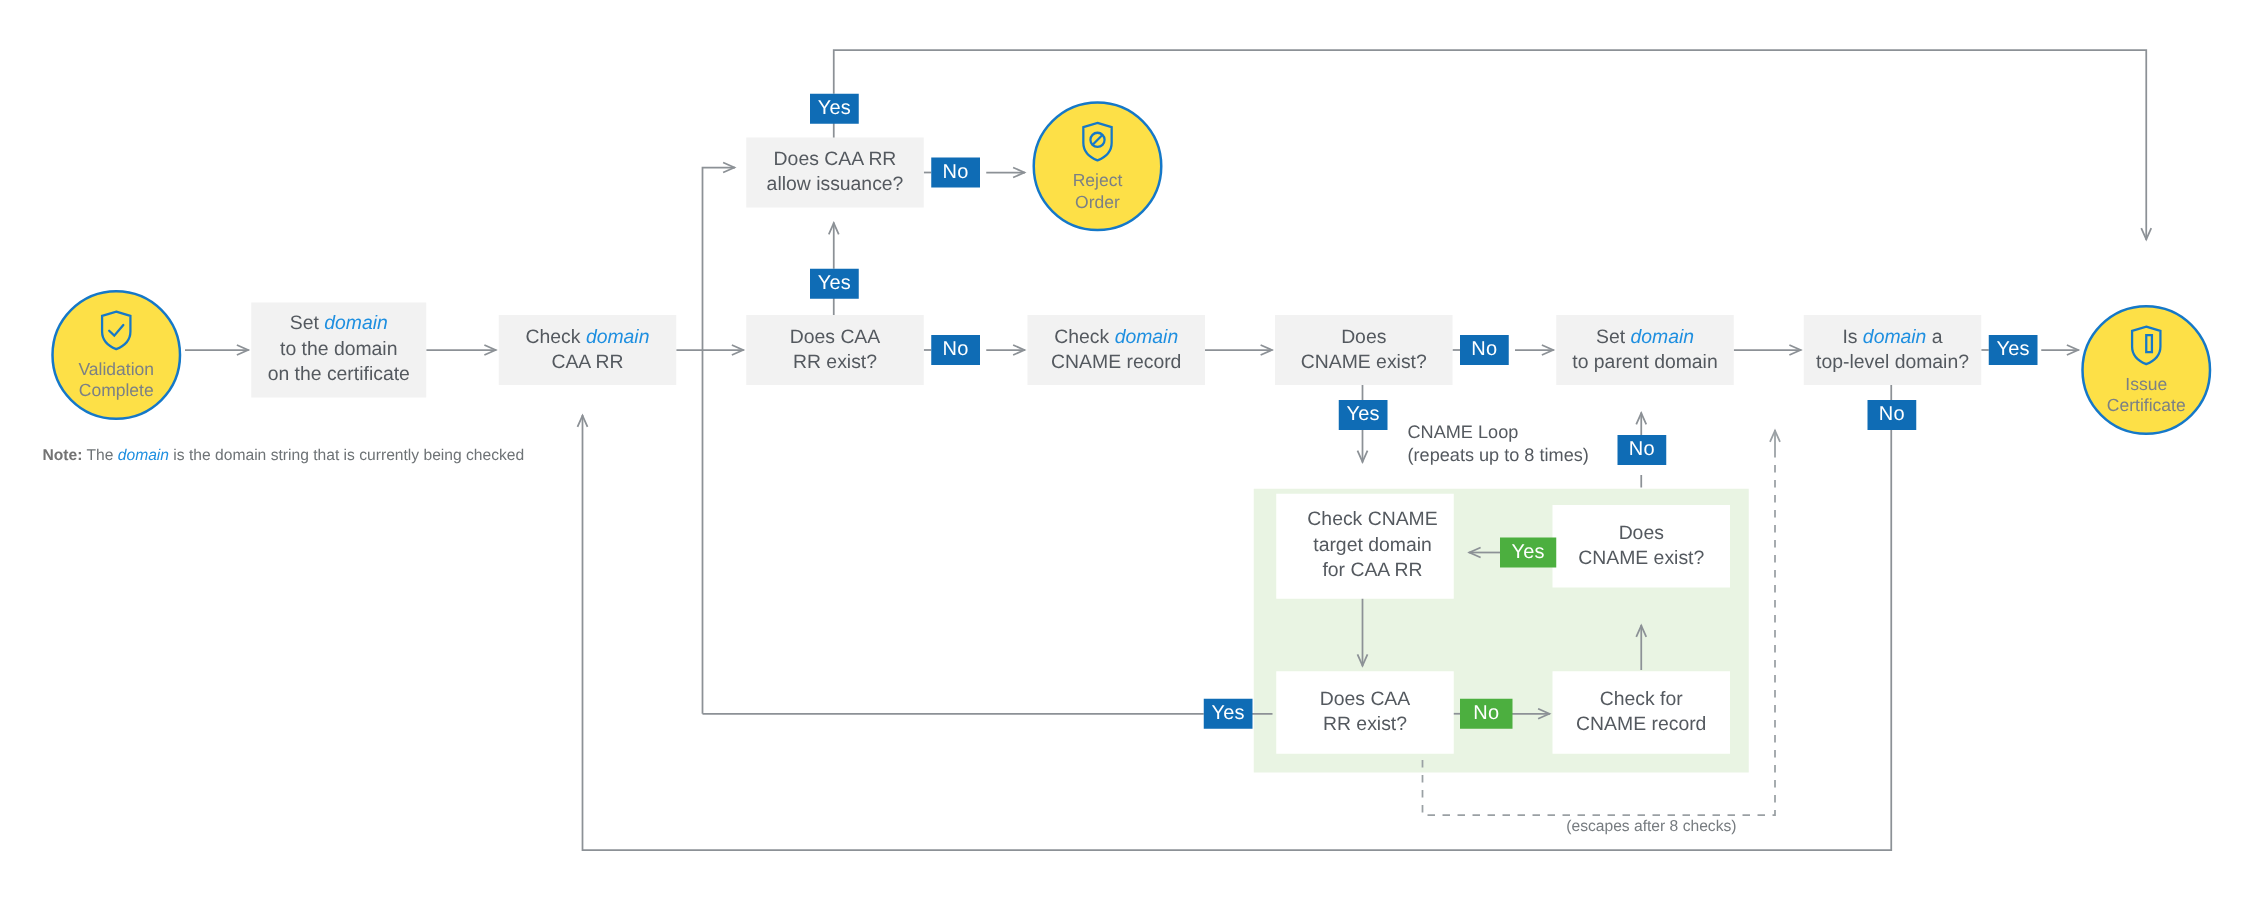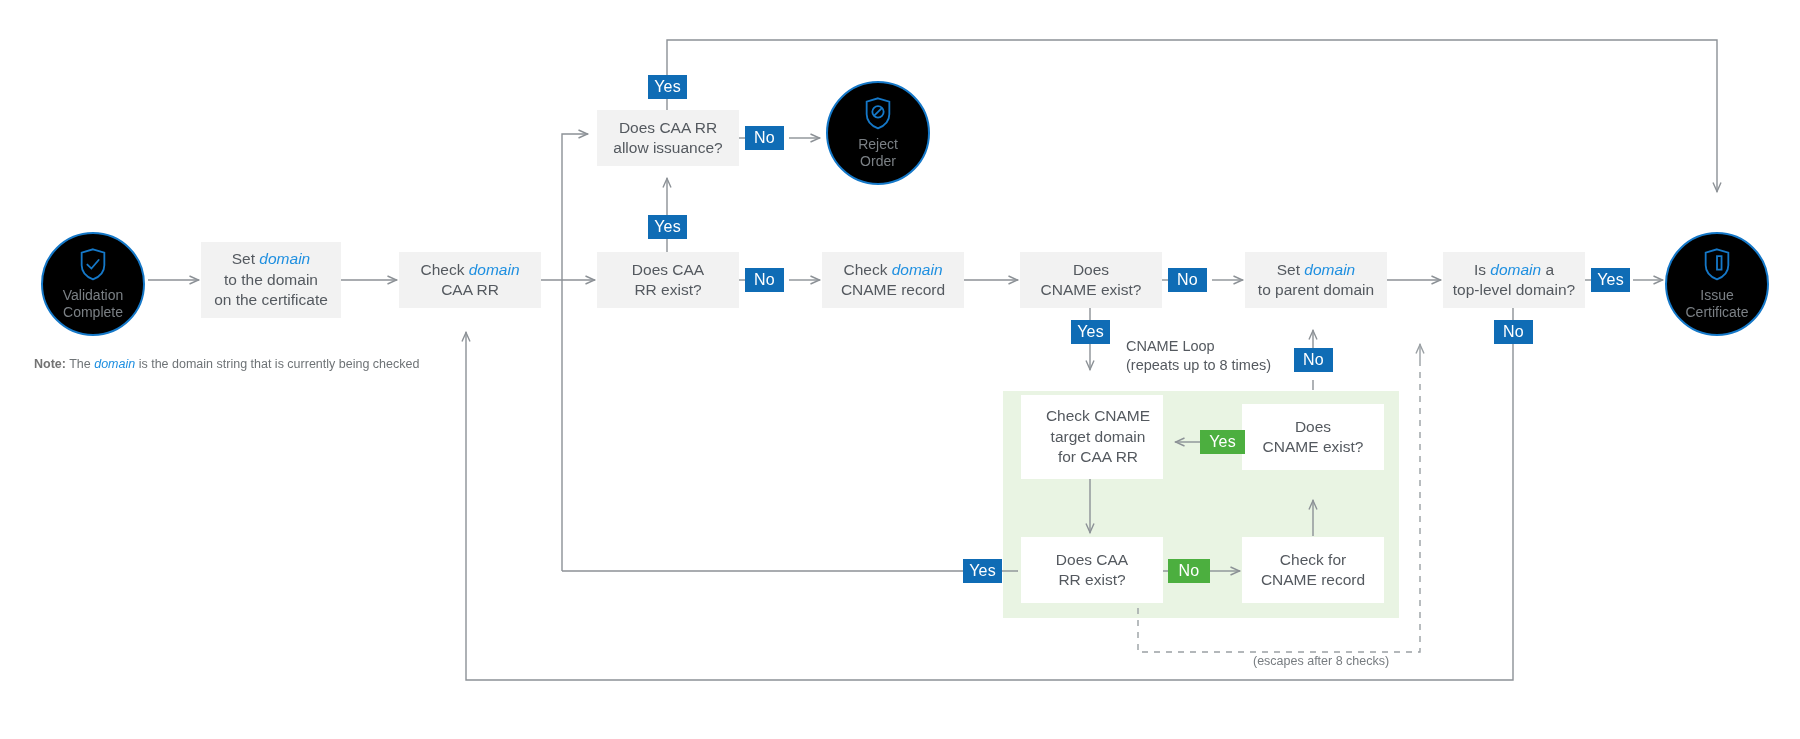--- a/index.html
+++ b/index.html
@@ -3,21 +3,21 @@
 <meta charset="utf-8">
 <style>
   html,body{margin:0;padding:0;background:#ffffff;}
   body{width:1800px;height:739px;overflow:hidden;font-family:"Liberation Sans",sans-serif;}
   #stage{position:relative;width:1800px;height:739px;background:#fff;}
   svg.layer{position:absolute;left:0;top:0;width:1800px;height:739px;}
 
   .node{position:absolute;box-sizing:border-box;display:flex;align-items:center;justify-content:center;text-align:center;}
   .box{background:#f2f2f2;color:#54595f;font-size:15.5px;line-height:1.32;}
   .box.white{background:#ffffff;}
-  .circle{border:2px solid #1578c8;border-radius:50%;background:#000000;flex-direction:column;color:#7b8085;font-size:14px;line-height:1.25;}
+  .circle{border:2px solid #1578c8;border-radius:50%;background:#fde047;flex-direction:column;color:#7b8085;font-size:14px;line-height:1.25;}
   .circle .cap{margin-top:6px;}
   .dm{color:#1e8fe0;font-style:italic;}
   .lbl{position:absolute;box-sizing:border-box;display:flex;align-items:center;justify-content:center;
        color:#fff;font-size:16px;background:#0f6cb5;padding:12px;letter-spacing:.2px;}
   .lbl.green{background:#4caf3f;}
   .note{position:absolute;font-size:12.5px;color:#6e7376;white-space:nowrap;}
   .note b{color:#737373;font-weight:700;}
   .caption{position:absolute;font-size:14.5px;color:#54595f;line-height:1.3;white-space:pre-line;}
   .caption.small{font-size:12.5px;color:#777c80;text-align:center;}
   .greenzone{position:absolute;background:#e9f4e3;}
@@ -137,21 +137,21 @@
       <path d="M13,2 L23,5 L23,16 C23,23 18,26.5 13,28.5 C8,26.5 3,23 3,16 L3,5 Z" fill="none" stroke="#1578c8" stroke-width="1.6"></path>
       <circle cx="13" cy="14" r="5" fill="none" stroke="#1578c8" stroke-width="1.6"></circle>
       <path d="M9.4,17.6 L16.6,10.4" fill="none" stroke="#1578c8" stroke-width="1.6"></path>
     </svg>
     <div class="cap">
       <div>Reject</div>
       <div>Order</div>
     </div>
   </div>
 
-  <div class="node circle" style="left:1665px;top:232px;width:104px;height:104px;">
+  <div class="node circle" style="left:1665px;top:244px;width:104px;height:104px;">
     <svg class="ico" viewBox="0 0 26 30">
       <path d="M13,2 L23,5 L23,16 C23,23 18,26.5 13,28.5 C8,26.5 3,23 3,16 L3,5 Z" fill="none" stroke="#1578c8" stroke-width="1.6"></path>
       <path d="M13,8 L17,8 L17,20 L13,20 Z" fill="none" stroke="#1578c8" stroke-width="1.6"></path>
     </svg>
     <div class="cap">
       <div>Issue</div>
       <div>Certificate</div>
     </div>
   </div>
 

